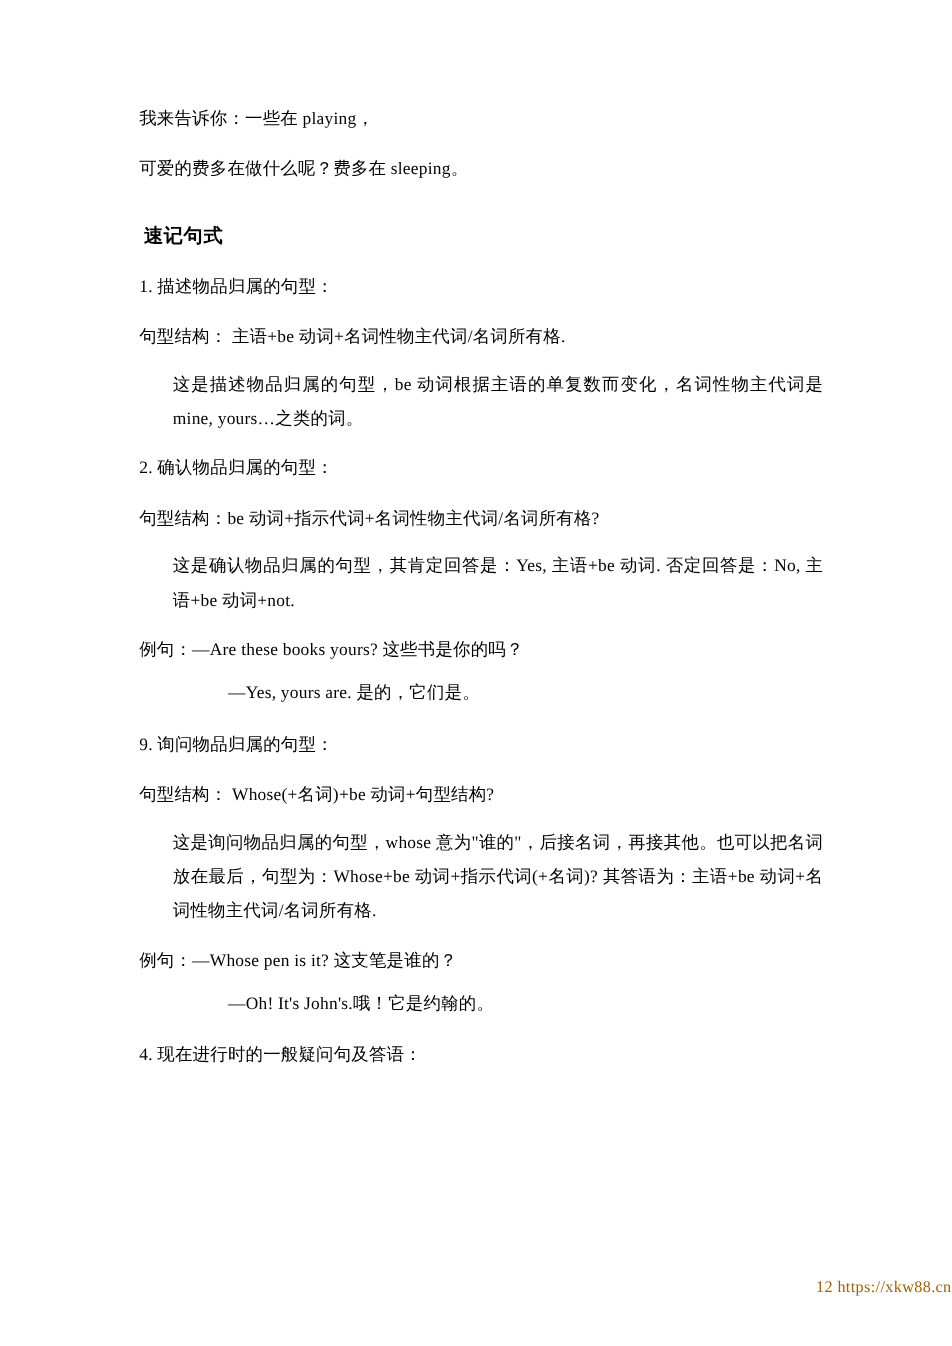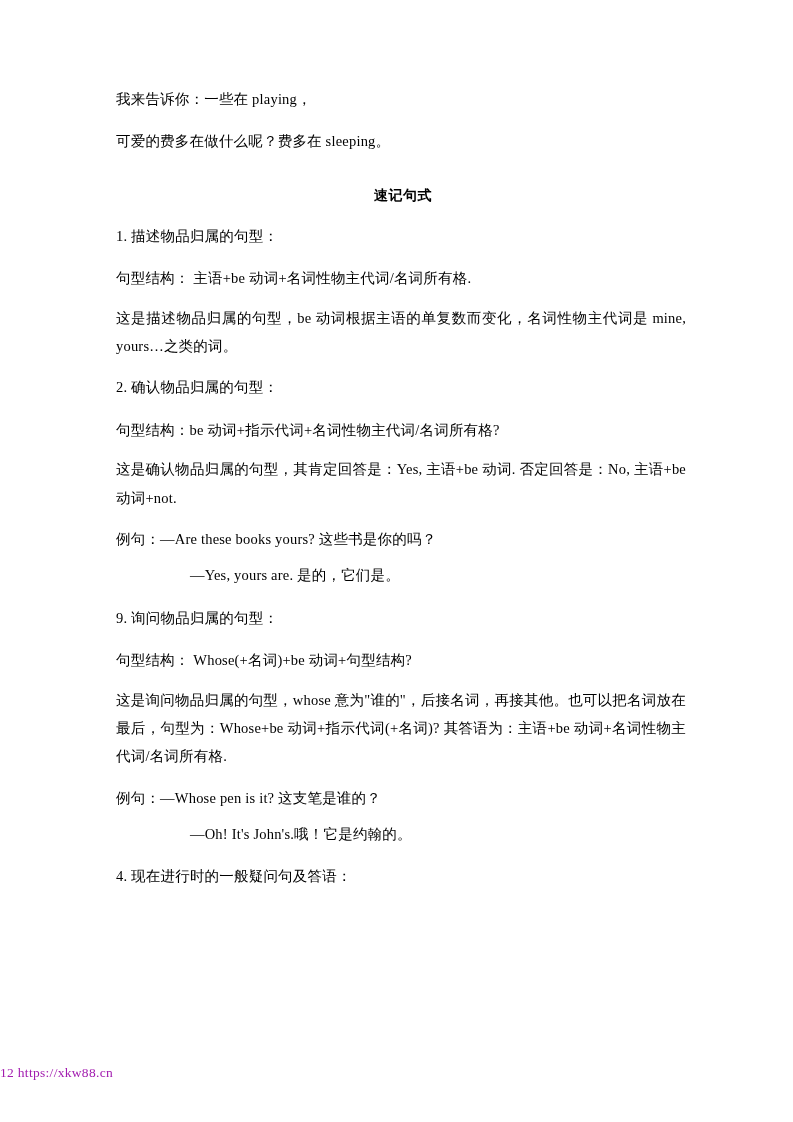--- a/index.html
+++ b/index.html
@@ -32,42 +32,42 @@
     font-size: 14.5px;
     line-height: 1.55;
     margin: 0 0 20px 0;
     text-align: justify;
     letter-spacing: 0.2px;
   }
   .para.tight {
     margin-bottom: 14px;
   }
   .heading {
-    font-size: 14px;
+    font-size: 16px;
     font-weight: bold;
     margin: 34px 0 20px 4px;
     letter-spacing: 0.5px;
-    text-align: center;
   }
   .para.multi {
     line-height: 1.95;
     margin-bottom: 16px;
+    margin-left: 28px;
   }
   .indent {
     display: block;
     padding-left: 74px;
   }
   .footer {
     position: absolute;
     left: 0;
     top: 1065px;
     width: 793px;
-    text-align: left;
+    text-align: right;
     font-size: 13.5px;
-    color: #a21caf;
+    color: #a16207;
     font-family: "Liberation Serif", serif;
     letter-spacing: 0.3px;
   }
 </style>
 </head>
 <body>
 
 <div class="page">
   <div class="content">
 

